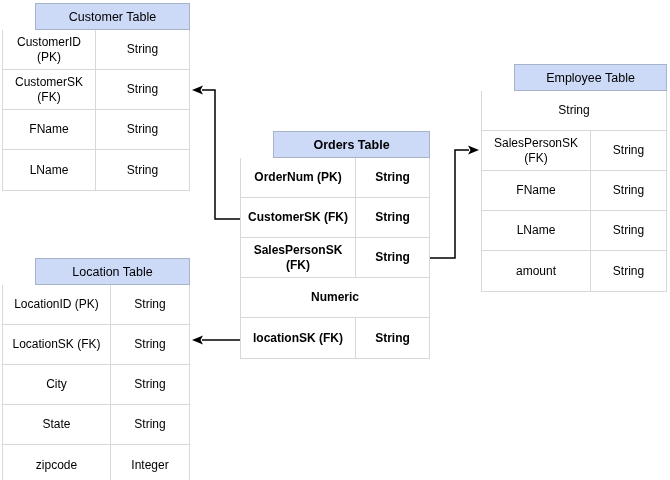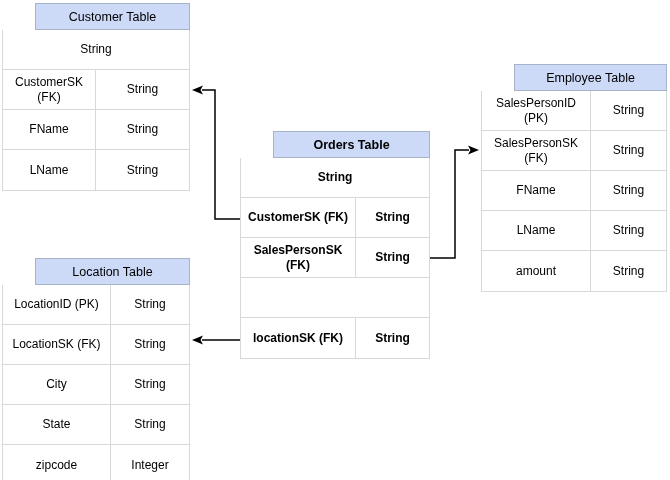--- a/index.html
+++ b/index.html
@@ -43,20 +43,21 @@
       <polygon points="479,150 468,145.5 470.5,150 468,154.5" fill="#000000"></polygon>
       <polyline points="240,340 202,340" fill="none" stroke="#000000" stroke-width="1.5"></polyline>
       <polygon points="192,340 203,335.5 200.5,340 203,344.5" fill="#000000"></polygon>
     </svg>
 <div class="tbl" style="left: 2px; top: 3px; width: 188px;">
       <div class="thead" style="height: 27px;">
         <span>Customer Table</span>
       </div>
       <div class="tbody">
         <div class="trow" style="height: 40px;">
+          <div class="cell field" style="width: 93px;">CustomerID (PK)</div>
           <div class="cell type">String</div>
         </div>
         <div class="trow" style="height: 40px;">
           <div class="cell field" style="width: 93px;">CustomerSK
 (FK)</div>
           <div class="cell type">String</div>
         </div>
         <div class="trow" style="height: 40px;">
           <div class="cell field" style="width: 93px;">FName</div>
           <div class="cell type">String</div>
@@ -66,46 +67,47 @@
           <div class="cell type">String</div>
         </div>
       </div>
     </div>
     <div class="tbl" style="left: 240px; top: 131px; width: 190px; font-weight: bold;">
       <div class="thead" style="height: 27px;">
         <span>Orders Table</span>
       </div>
       <div class="tbody">
         <div class="trow" style="height: 40px;">
+          <div class="cell field" style="width: 115px;">OrderNum (PK)</div>
           <div class="cell type">String</div>
         </div>
         <div class="trow" style="height: 40px;">
           <div class="cell field" style="width: 115px;">CustomerSK (FK)</div>
           <div class="cell type">String</div>
         </div>
         <div class="trow" style="height: 40px;">
           <div class="cell field" style="width: 115px;">SalesPersonSK
 (FK)</div>
           <div class="cell type">String</div>
         </div>
         <div class="trow" style="height: 40px;">
+          <div class="cell type">Numeric</div>
         </div>
         <div class="trow" style="height: 40px;">
           <div class="cell field" style="width: 115px;">locationSK (FK)</div>
           <div class="cell type">String</div>
         </div>
       </div>
     </div>
     <div class="tbl" style="left: 481px; top: 64px; width: 186px;">
       <div class="thead" style="height: 27px;">
         <span>Employee Table</span>
       </div>
       <div class="tbody">
         <div class="trow" style="height: 40px;">
-          <div class="cell field" style="width: 109px;">SalesPersonID (PK)</div>
           <div class="cell type">String</div>
         </div>
         <div class="trow" style="height: 40px;">
           <div class="cell field" style="width: 109px;">SalesPersonSK
 (FK)</div>
           <div class="cell type">String</div>
         </div>
         <div class="trow" style="height: 40px;">
           <div class="cell field" style="width: 109px;">FName</div>
           <div class="cell type">String</div>

